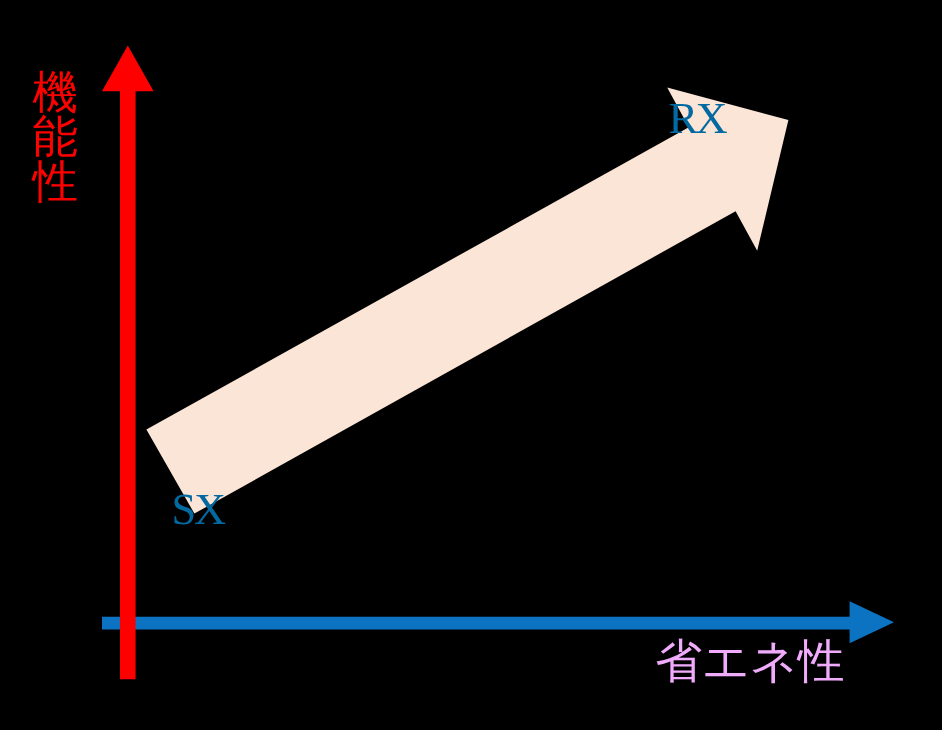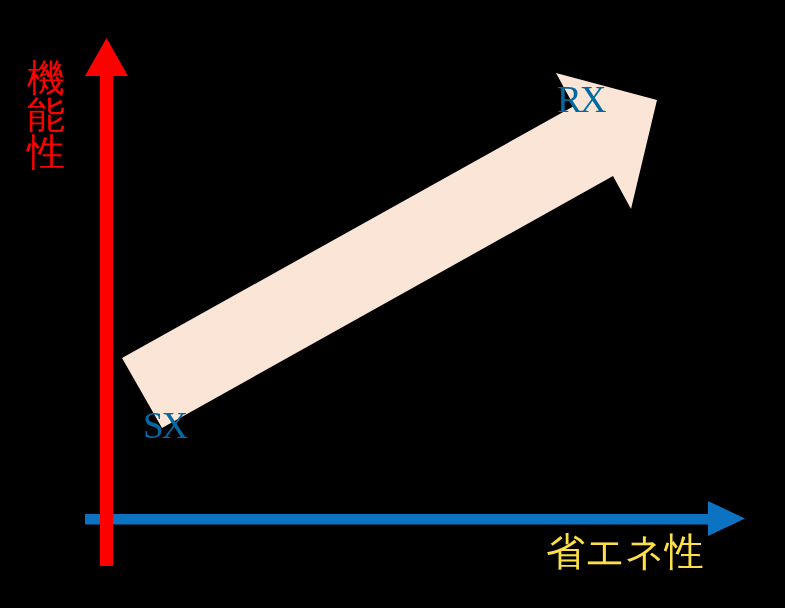--- a/index.html
+++ b/index.html
@@ -48,21 +48,21 @@
     top: 60px;
     font-size: 38px;
     line-height: 37px;
     color: #FF0000;
     text-align: center;
   }
   .x-axis-label {
     left: 546px;
     top: 532px;
     font-size: 39px;
-    color: #fde047;
+    color: #f0abfc;
   }
 </style>
 </head>
 <body>
 
 <div class="canvas">
 
   <svg width="785" height="608" viewBox="0 0 785 608">
 
     <polygon points="85,514 708,514 708,501 745,518.5 708,536 708,524.5 85,524.5" fill="#0C72C2"></polygon>

